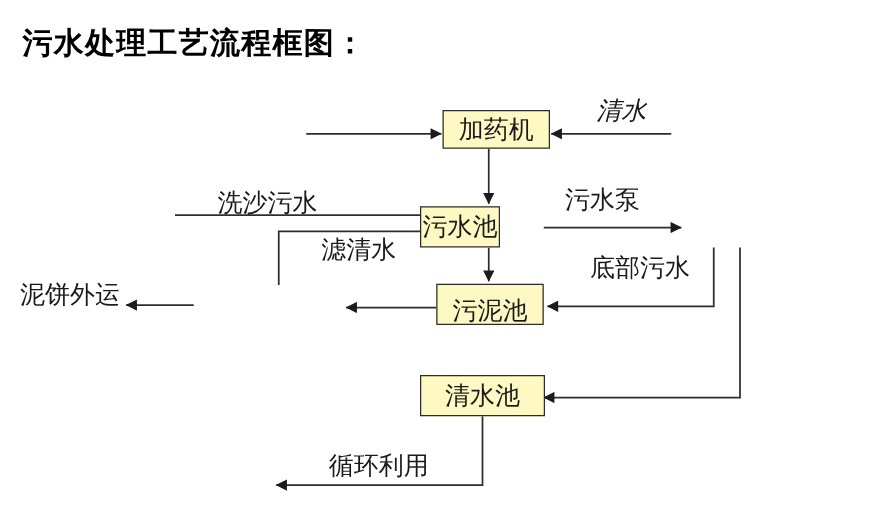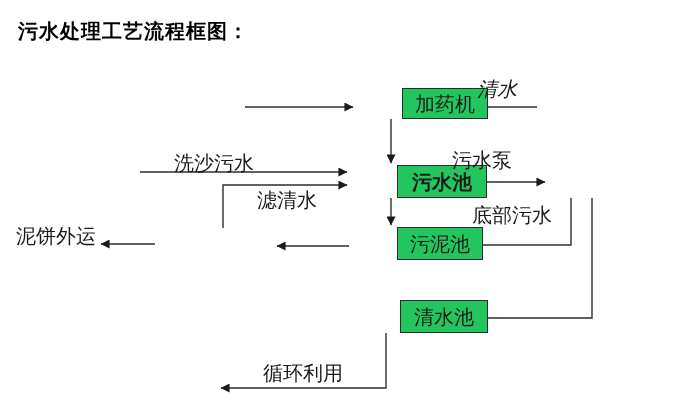--- a/index.html
+++ b/index.html
@@ -6,41 +6,41 @@
   .canvas{
     position:relative;
     width:700px;height:420px;
     background:#ffffff;
     overflow:hidden;
     font-family:"Liberation Sans","DejaVu Sans",sans-serif;
     color:#1a1a1a;
   }
   .title{
     position:absolute;left:18px;top:18px;
-    font-size:20px;font-weight:bold;letter-spacing:1px;
+    font-size:24px;font-weight:bold;letter-spacing:1px;
     white-space:nowrap;color:#000;
   }
   .wires{position:absolute;left:0;top:0;}
   .node{
     position:absolute;box-sizing:border-box;
-    border:1.5px solid #2b2b2b;background:#22c55e;
+    border:1.5px solid #2b2b2b;background:#fef9c3;
     display:flex;align-items:center;justify-content:center;
-    font-size:20px;line-height:20px;white-space:nowrap;margin-left:48px;
+    font-size:20px;line-height:20px;white-space:nowrap;
   }
   .elabel{
     position:absolute;font-size:20px;line-height:20px;
     white-space:nowrap;background:transparent;
   }
   
   .n-dosing{left:354px;top:88px;width:86px;height:31px;}
-  .n-sewage{left:349px;top:165px;width:90px;height:33px;font-weight:bold;}
+  .n-sewage{left:336px;top:165px;width:64px;height:33px;}
   .n-tower{left:547px;top:165px;width:132px;height:33px;}
-  .n-sludge{left:349px;top:227px;width:86px;height:33px;}
+  .n-sludge{left:349px;top:227px;width:86px;height:33px;align-items:flex-end;}
   .n-belt{left:155px;top:228px;width:120px;height:31px;}
-  .n-clean{left:352px;top:300px;width:88px;height:33px;}
+  .n-clean{left:336px;top:300px;width:100px;height:33px;}
   
   .l-dry{left:255px;top:76px;}
   .l-cw{left:477px;top:79px;font-style:italic;}
   .l-sand{left:174px;top:153px;}
   .l-spump{left:452px;top:150px;font-family:Liberation Serif, serif;}
   .l-filt{left:257px;top:190px;text-align:center;}
   .l-bottom{left:472px;top:205px;}
   .l-slpump{left:284px;top:227px;}
   .l-mud{left:16px;top:226px;}
   .l-recy{left:263px;top:363px;}

